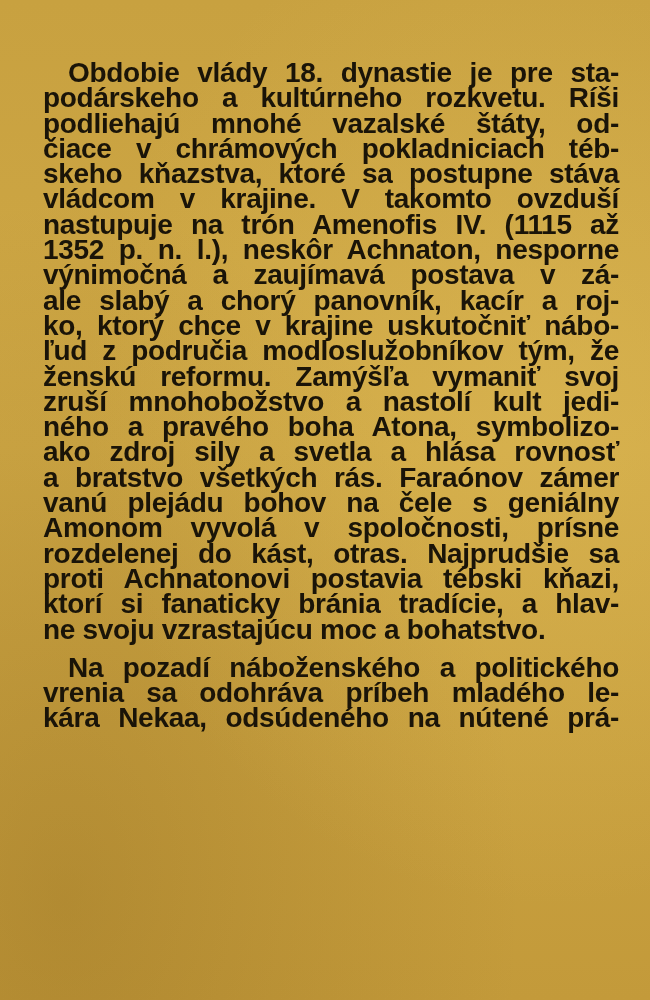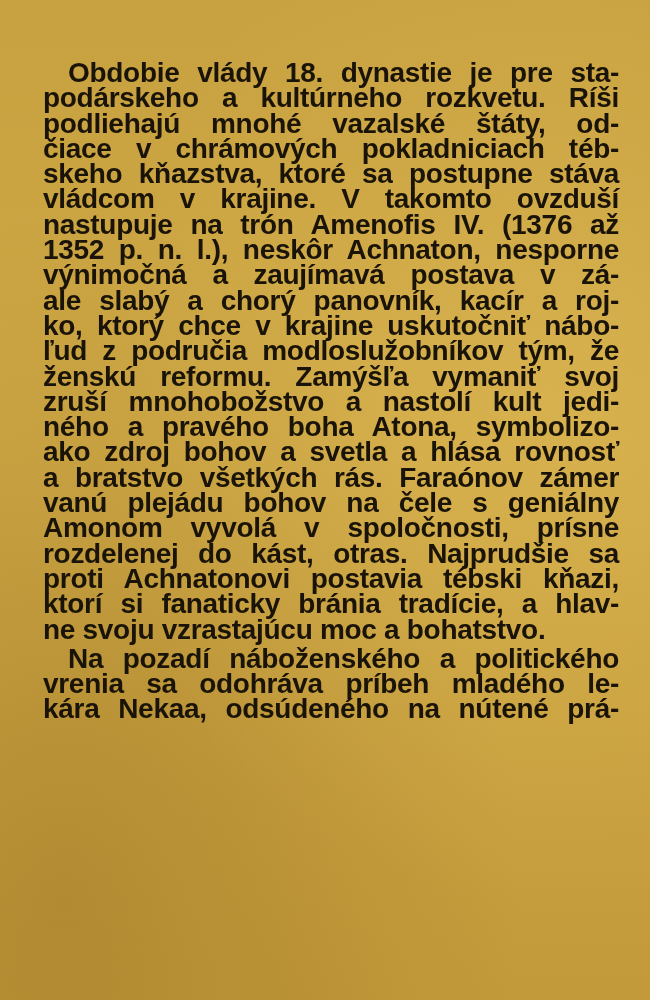--- a/index.html
+++ b/index.html
@@ -37,44 +37,44 @@
       word-spacing: 0px;
       overflow: visible;
     }
     .line.indent {
       padding-left: 25px;
     }
     .line.last {
       text-align-last: left;
     }
     .para + .para {
-      margin-top: 4px;
+      margin-top: 13px;
     }
   </style>
 </head>
 <body>
 
 <div class="page">
   <div class="para">
     <div class="line indent">Obdobie vlády 18. dynastie je pre sta-</div>
     <div class="line">podárskeho a kultúrneho rozkvetu. Ríši</div>
     <div class="line">podliehajú mnohé vazalské štáty, od-</div>
     <div class="line">čiace v chrámových pokladniciach téb-</div>
     <div class="line">skeho kňazstva, ktoré sa postupne stáva</div>
     <div class="line">vládcom v krajine. V takomto ovzduší</div>
-    <div class="line">nastupuje na trón Amenofis IV. (1376 až</div>
+    <div class="line">nastupuje na trón Amenofis IV. (1115 až</div>
     <div class="line">1352 p. n. l.), neskôr Achnaton, nesporne</div>
     <div class="line">výnimočná a zaujímavá postava v zá-</div>
     <div class="line">ale slabý a chorý panovník, kacír a roj-</div>
     <div class="line">ko, ktorý chce v krajine uskutočniť nábo-</div>
     <div class="line">ľud z područia modloslužobníkov tým, že</div>
     <div class="line">ženskú reformu. Zamýšľa vymaniť svoj</div>
     <div class="line">zruší mnohobožstvo a nastolí kult jedi-</div>
     <div class="line">ného a pravého boha Atona, symbolizo-</div>
-    <div class="line">ako zdroj bohov a svetla a hlása rovnosť</div>
+    <div class="line">ako zdroj sily a svetla a hlása rovnosť</div>
     <div class="line">a bratstvo všetkých rás. Faraónov zámer</div>
     <div class="line">vanú plejádu bohov na čele s geniálny</div>
     <div class="line">Amonom vyvolá v spoločnosti, prísne</div>
     <div class="line">rozdelenej do kást, otras. Najprudšie sa</div>
     <div class="line">proti Achnatonovi postavia tébski kňazi,</div>
     <div class="line">ktorí si fanaticky bránia tradície, a hlav-</div>
     <div class="line last">ne svoju vzrastajúcu moc a bohatstvo.</div>
   </div>
   <div class="para">
     <div class="line indent">Na pozadí náboženského a politického</div>

